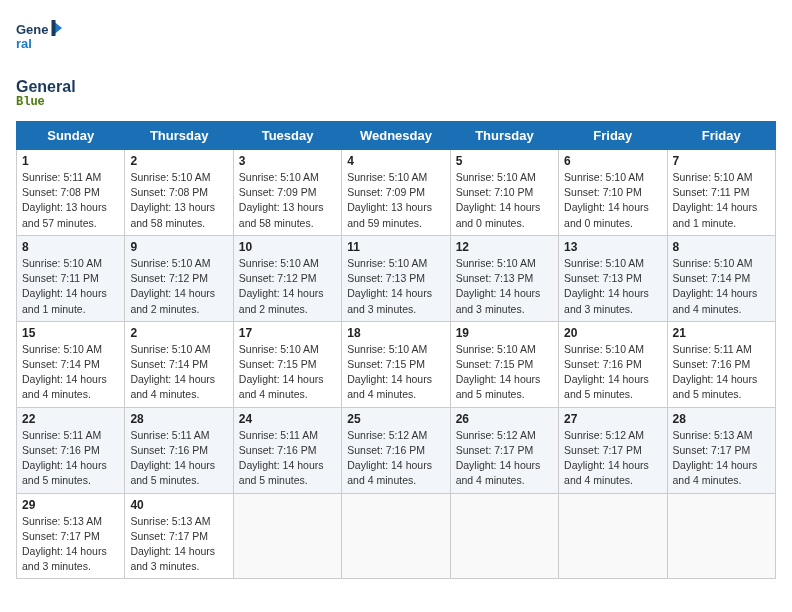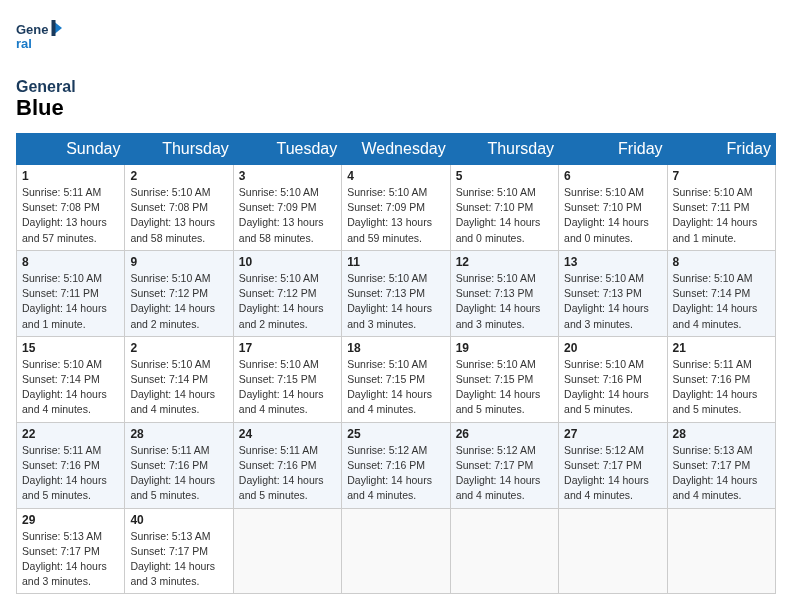--- a/index.html
+++ b/index.html
@@ -32,24 +32,24 @@
       font-size: 14px;
       color: #444;
     }
     .calendar {
       width: 100%;
       border-collapse: collapse;
     }
     .calendar th {
       background: #1a6fb5;
       color: #fff;
-      font-size: 16px;
-      font-weight: normal;
+      font-size: 13px;
+      font-weight: bold;
       padding: 6px 4px;
-      text-align: right;
+      text-align: center;
       border: 1px solid #1a6fb5;
     }
     .calendar td {
       border: 1px solid #ccc;
       vertical-align: top;
       padding: 4px 5px;
       width: 108px;
       min-height: 80px;
       font-size: 10.5px;
       color: #222;
@@ -83,21 +83,21 @@
     <text x="0" y="18" font-size="13" font-weight="bold" fill="#1a3a5c" font-family="Arial">Gene</text>
     <text x="0" y="32" font-size="13" font-weight="bold" fill="#1a7ac7" font-family="Arial">ral</text>
     <polygon points="36,4 46,12 36,20" fill="#1a7ac7"></polygon>
     <rect x="36" y="4" width="3.5" height="16" fill="#1a3a5c"></rect>
     <line x1="36" y1="4" x2="36" y2="20" stroke="#1a3a5c" stroke-width="1"></line>
   </svg>
   <div>
     <div style="font-size:16px; font-weight:bold; line-height:1.0; margin-top:19px;">
       <span style="color:#1a3a5c;">Gene</span><span style="color:#1a3a5c;">ral</span>
     </div>
-    <div style="font-size:22px; font-weight:bold; color:#000000;">Blue</div>
+    <div style="font-size:12px; font-weight:bold; color:#4d7c0f;font-family:Liberation Mono, monospace;">Blue</div>
   </div>
 </div>
   <div class="title-block">
     <div class="month-title"></div>
     <div class="location"></div>
   </div>
 </div>
 
 <table class="calendar">
   <thead>

